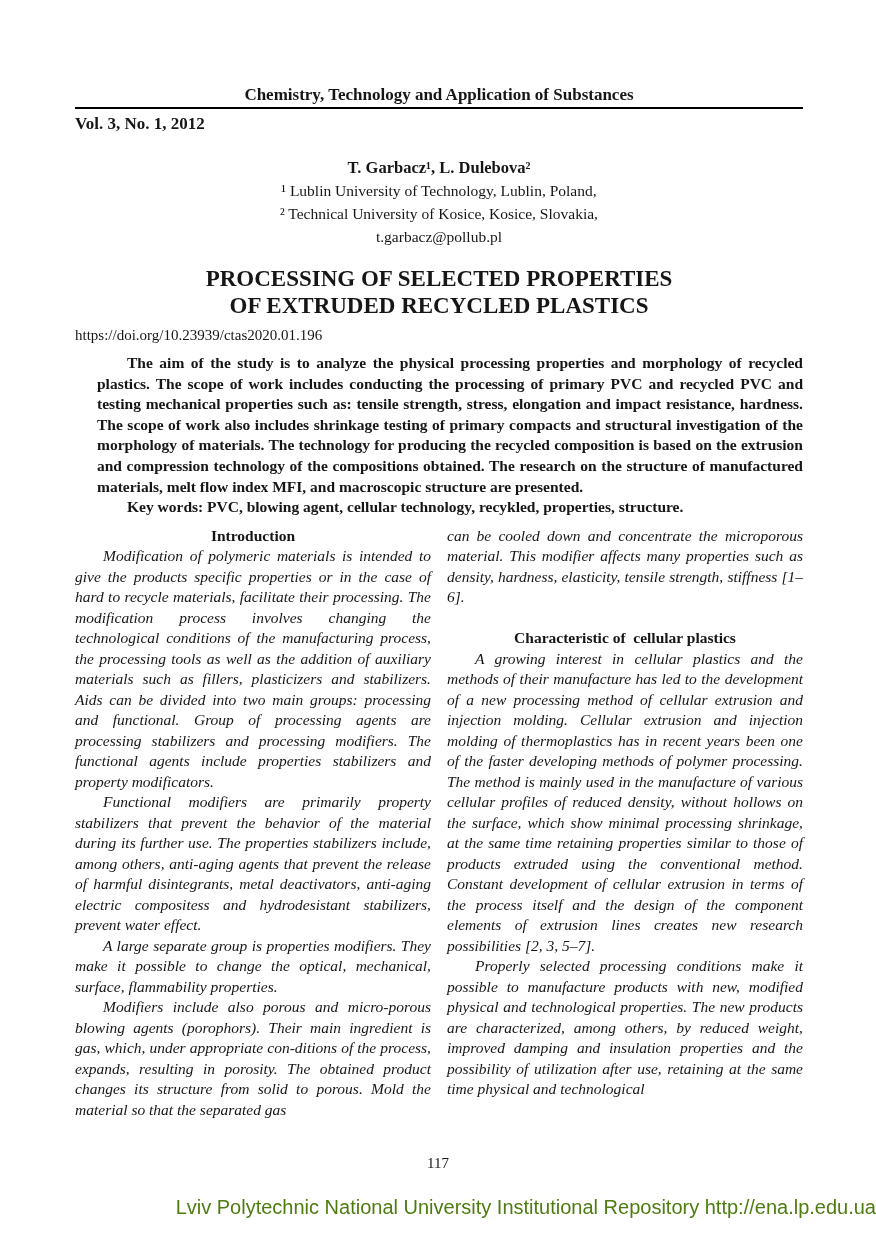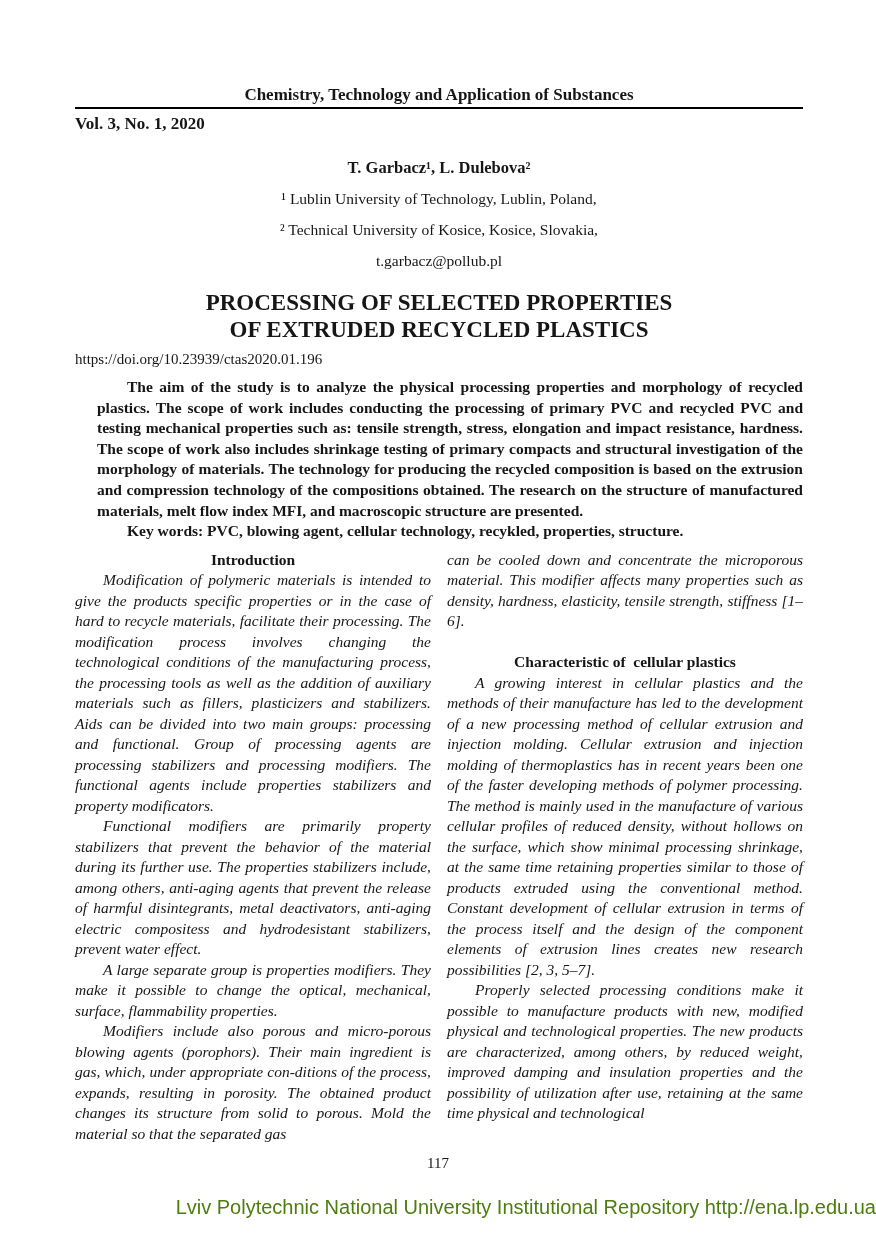--- a/index.html
+++ b/index.html
@@ -40,21 +40,20 @@
     margin-top: 23px;
     text-align: center;
     font-weight: bold;
     font-size: 16.5px;
     line-height: 23px;
   }
   .affiliation, .email {
     text-align: center;
     font-size: 15.5px;
     line-height: 23px;
-    margin-top: 8px;
   }
   .article-title {
     margin: 17px 0 0 0;
     text-align: center;
     font-weight: bold;
     font-size: 23px;
     line-height: 27px;
   }
   .doi {
     margin-top: 6px;
@@ -107,21 +106,21 @@
   }
 </style>
 </head>
 <body>
 
 <div class="page">
   <div class="content">
 
     <div class="journal-header">Chemistry, Technology and Application of Substances</div>
     <div class="header-rule"></div>
-    <div class="volume-line">Vol. 3, No. 1, 2020</div>
+    <div class="volume-line">Vol. 3, No. 1, 2012</div>
 
     <div class="authors">T. Garbacz¹, L. Dulebova²</div>
     <div class="affiliation">¹ Lublin University of Technology, Lublin, Poland,</div>
     <div class="affiliation">² Technical University of Kosice, Kosice, Slovakia,</div>
     <div class="email">t.garbacz@pollub.pl</div>
 
     <h1 class="article-title">
       <span>PROCESSING OF SELECTED PROPERTIES</span><br>
       <span>OF EXTRUDED RECYCLED PLASTICS</span>
     </h1>

